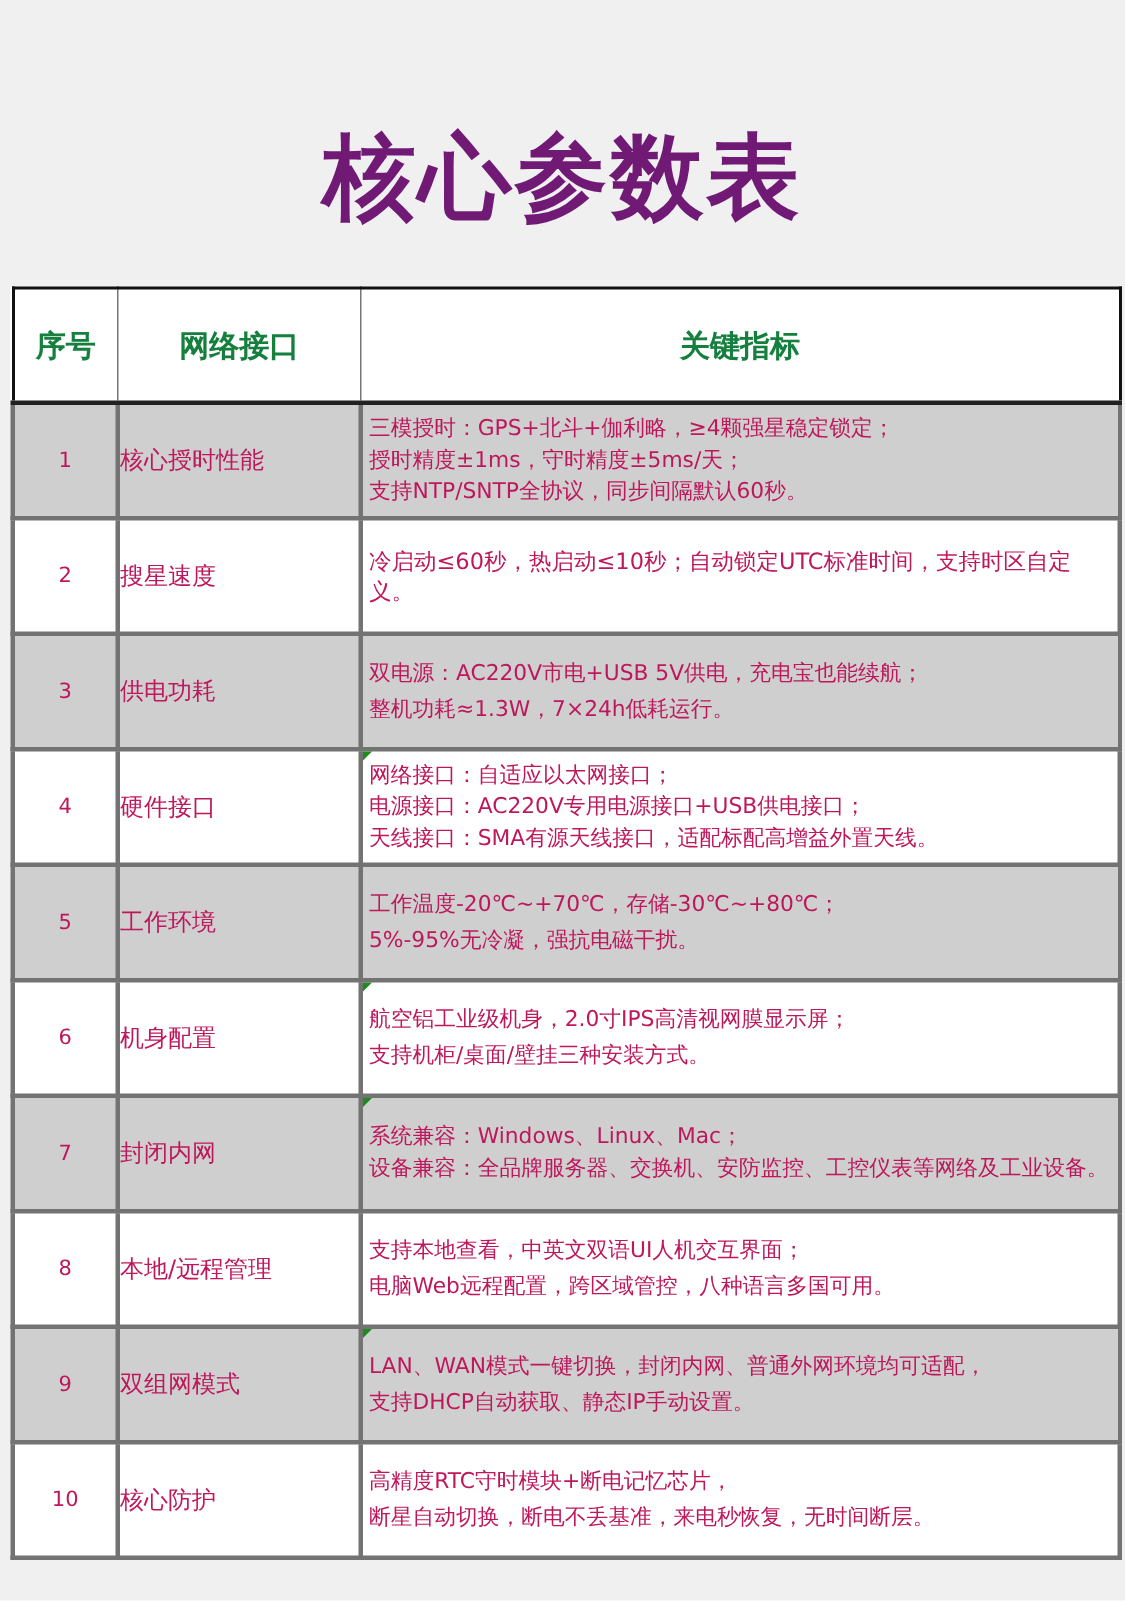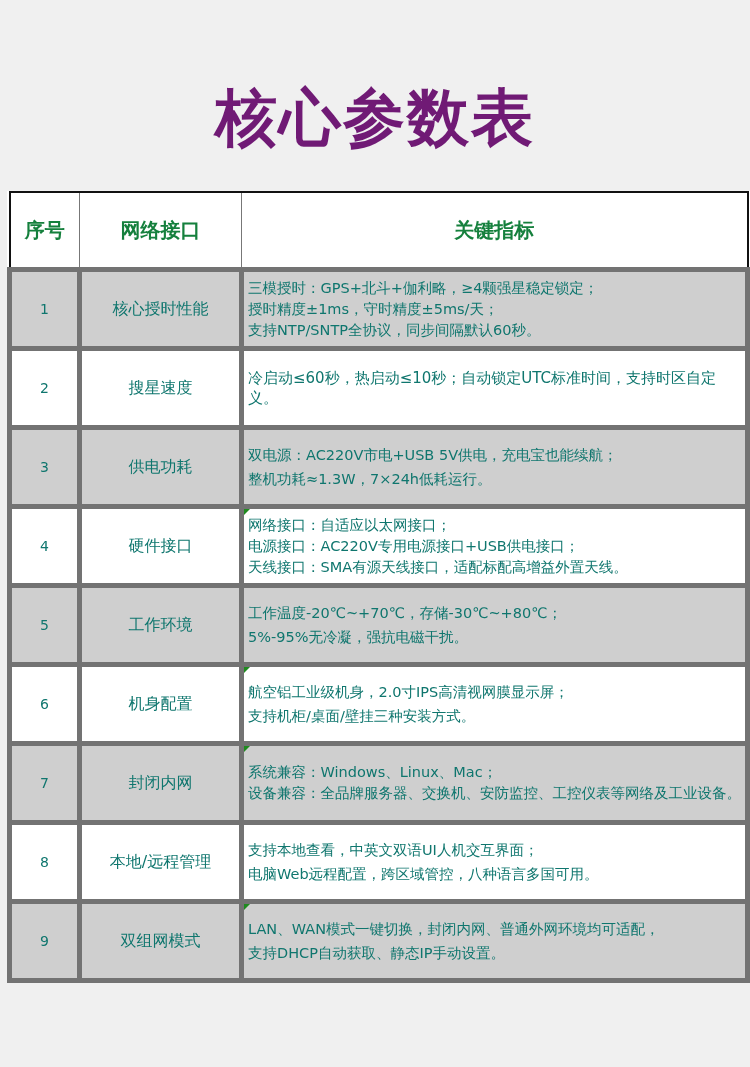--- a/index.html
+++ b/index.html
@@ -30,28 +30,28 @@
     .spec th {
       height: 72px;
       font-family: "DejaVu Serif", serif;
       font-weight: bold; font-size: 20px; color: #15803d;
       border: 1px solid #777;
       border-bottom: 3px solid #222;
       background: #fff;
     }
     .spec td {
       height: 74px;
-      border: 5px solid #737373;
-      font-size: 15px; color: #0f766e;
+      border: 3px solid #737373;
+      font-size: 15px; color: #be185d;
       vertical-align: middle;
       padding: 0;
     }
     .spec tr.shade td { background: #cfcfcf; }
     .spec td.num { text-align: center; font-size: 14px; }
-    .spec td.name { text-align: center; font-size: 16px; }
+    .spec td.name { font-size: 16px; }
     .spec td.desc {
       padding: 0 4px 0 4px;
       font-size: 14.5px; line-height: 24px;
       position: relative;
     }
     .spec td.desc.tight { line-height: 21px; }
     .line { display: block; white-space: nowrap; }
     .line.wrap { white-space: normal; }
     .corner {
       position: absolute; left: 0; top: 0;
@@ -149,14 +149,22 @@
     </tr>
     <tr class="shade">
       <td class="num">9</td>
       <td class="name">双组网模式</td>
       <td class="desc">
         <span class="corner"></span>
         <span class="line"> LAN、WAN模式一键切换，封闭内网、普通外网环境均可适配，</span>
         <span class="line">支持DHCP自动获取、静态IP手动设置。</span>
       </td>
     </tr>
+    <tr>
+      <td class="num">10</td>
+      <td class="name">核心防护</td>
+      <td class="desc">
+        <span class="line">高精度RTC守时模块+断电记忆芯片，</span>
+        <span class="line">断星自动切换，断电不丢基准，来电秒恢复，无时间断层。</span>
+      </td>
+    </tr>
   </tbody>
 </table>
 
 </body></html>

